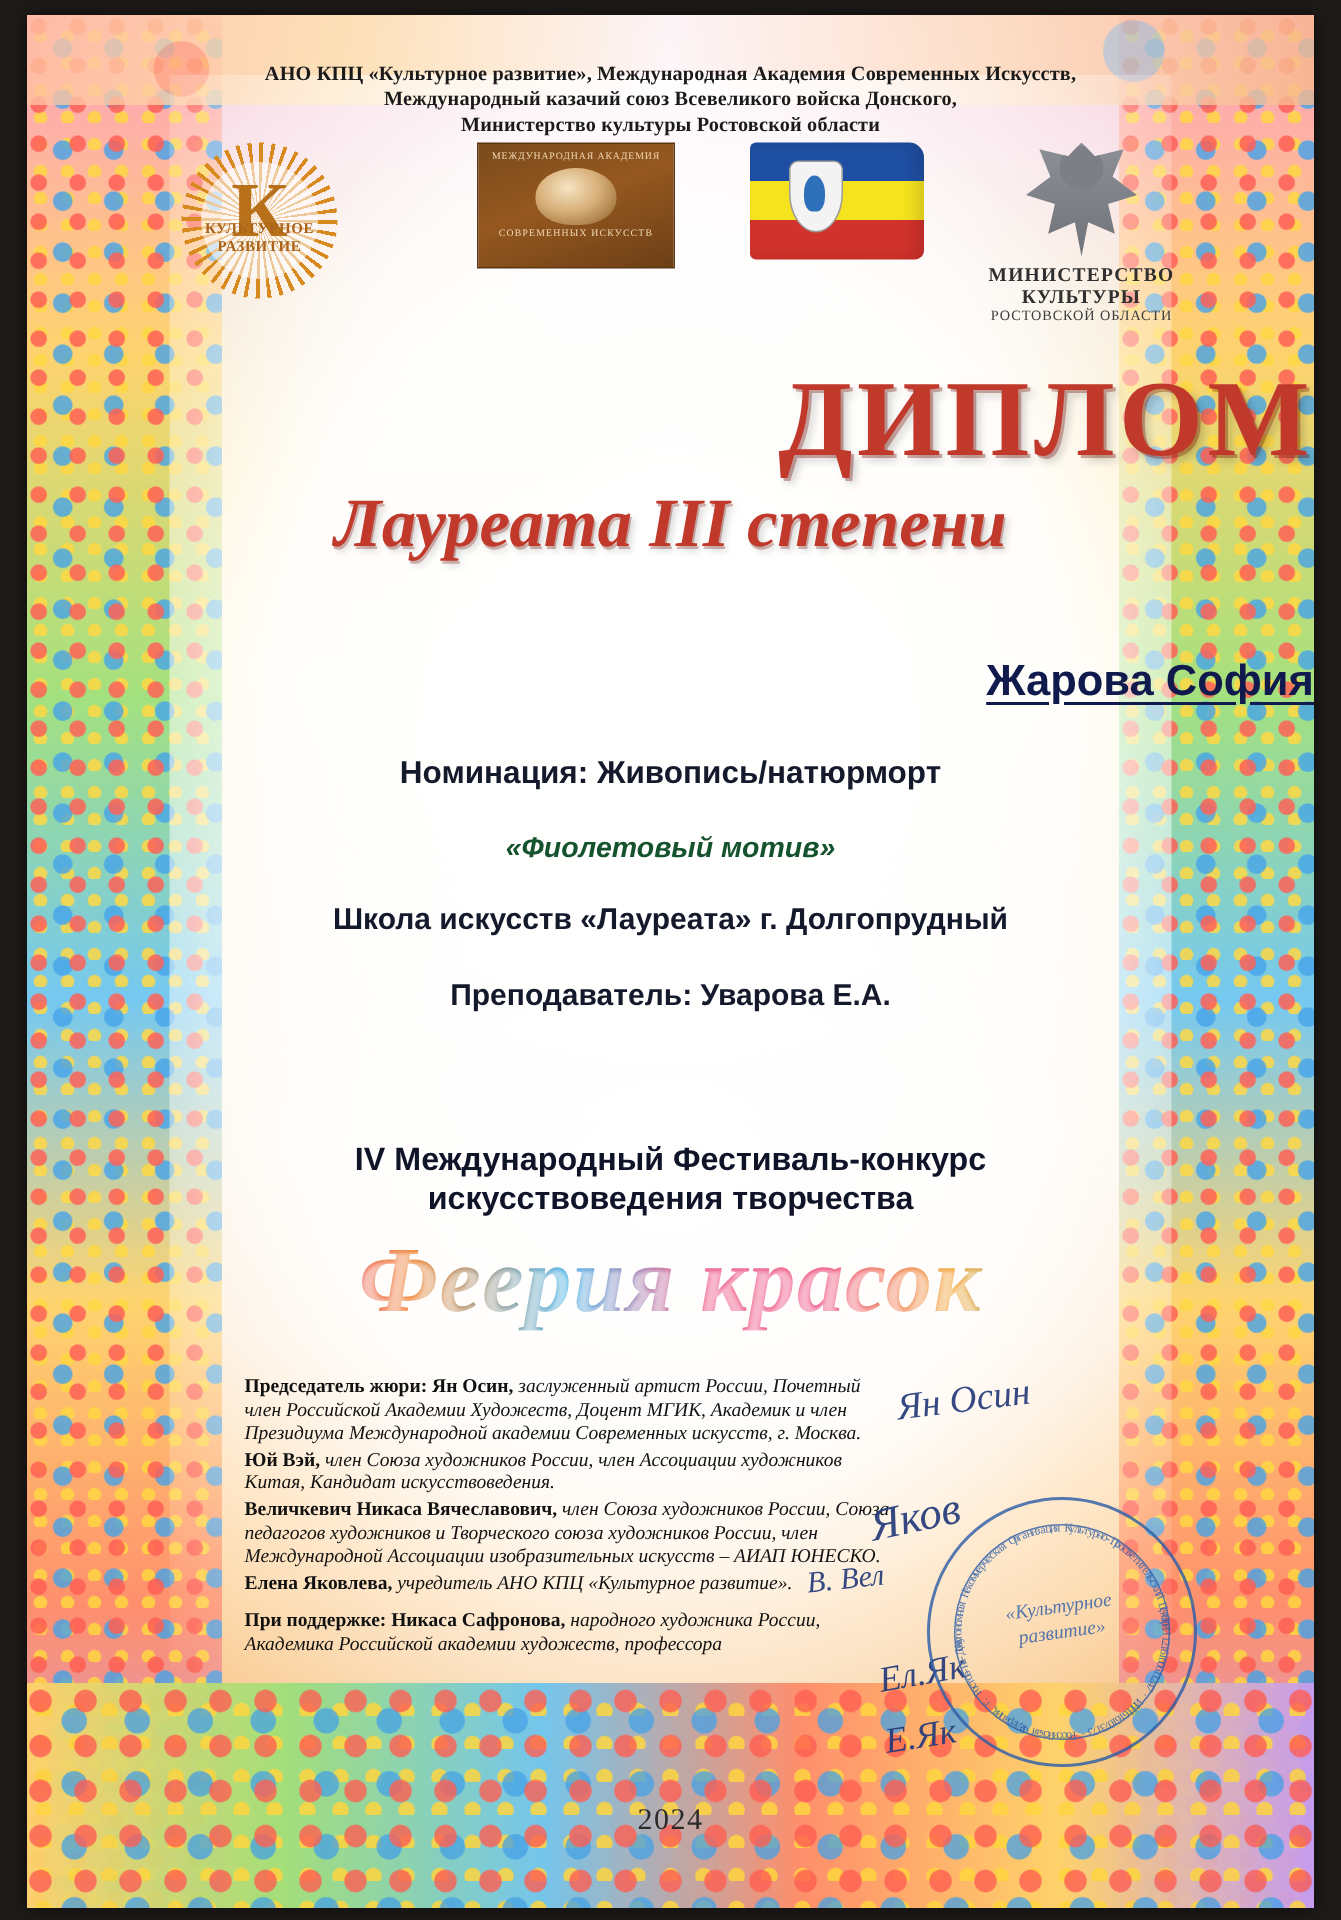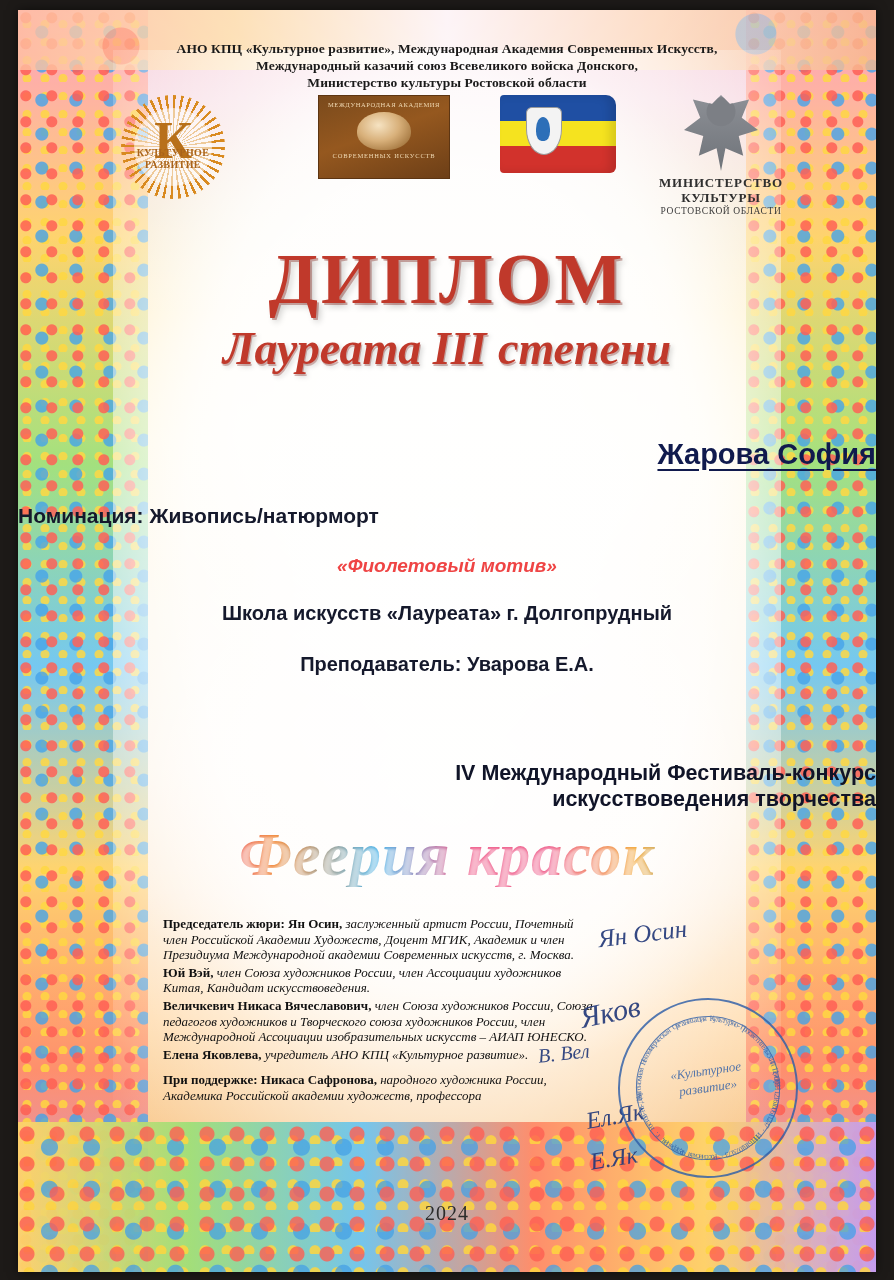--- a/index.html
+++ b/index.html
@@ -265,21 +265,21 @@
     letter-spacing: .6px;
     color: #3b3b3b;
     line-height: 12px;
   }
 
   
   .title-diploma {
     position: absolute;
     top: 228px;
     left: 0; right: 0;
-    text-align: center;
+    text-align: right;
     font-family: "Liberation Serif", serif;
     font-weight: bold;
     font-size: 72px;
     letter-spacing: 3px;
     color: #c0392b;
     text-shadow: 2px 2px 0 rgba(120,20,12,.35), 4px 4px 6px rgba(0,0,0,.18);
   }
   .title-degree {
     position: absolute;
     top: 312px;
@@ -303,36 +303,36 @@
     font-weight: bold;
     font-size: 29px;
     color: #101a4d;
     text-decoration: underline;
     text-underline-offset: 5px;
   }
   .nomination {
     position: absolute;
     top: 494px;
     left: 0; right: 0;
-    text-align: left;
+    text-align: center;
     font-family: "Liberation Sans", sans-serif;
     font-weight: bold;
     font-size: 21px;
     color: #15192c;
   }
   .work-title {
     position: absolute;
     top: 545px;
     left: 0; right: 0;
     text-align: center;
     font-family: "Liberation Sans", sans-serif;
     font-style: italic;
     font-weight: bold;
     font-size: 19px;
-    color: #ef4444;
+    color: #14532d;
   }
   .school {
     position: absolute;
     top: 592px;
     left: 0; right: 0;
     text-align: center;
     font-family: "Liberation Sans", sans-serif;
     font-weight: bold;
     font-size: 20px;
     color: #15192c;
@@ -346,21 +346,21 @@
     font-weight: bold;
     font-size: 20px;
     color: #15192c;
   }
 
   
   .festival {
     position: absolute;
     top: 750px;
     left: 0; right: 0;
-    text-align: right;
+    text-align: center;
     font-family: "Liberation Sans", sans-serif;
     font-weight: bold;
     font-size: 21.5px;
     line-height: 26px;
     color: #101428;
   }
   .festival-name {
     position: absolute;
     top: 812px;
     left: 0; right: 0;

